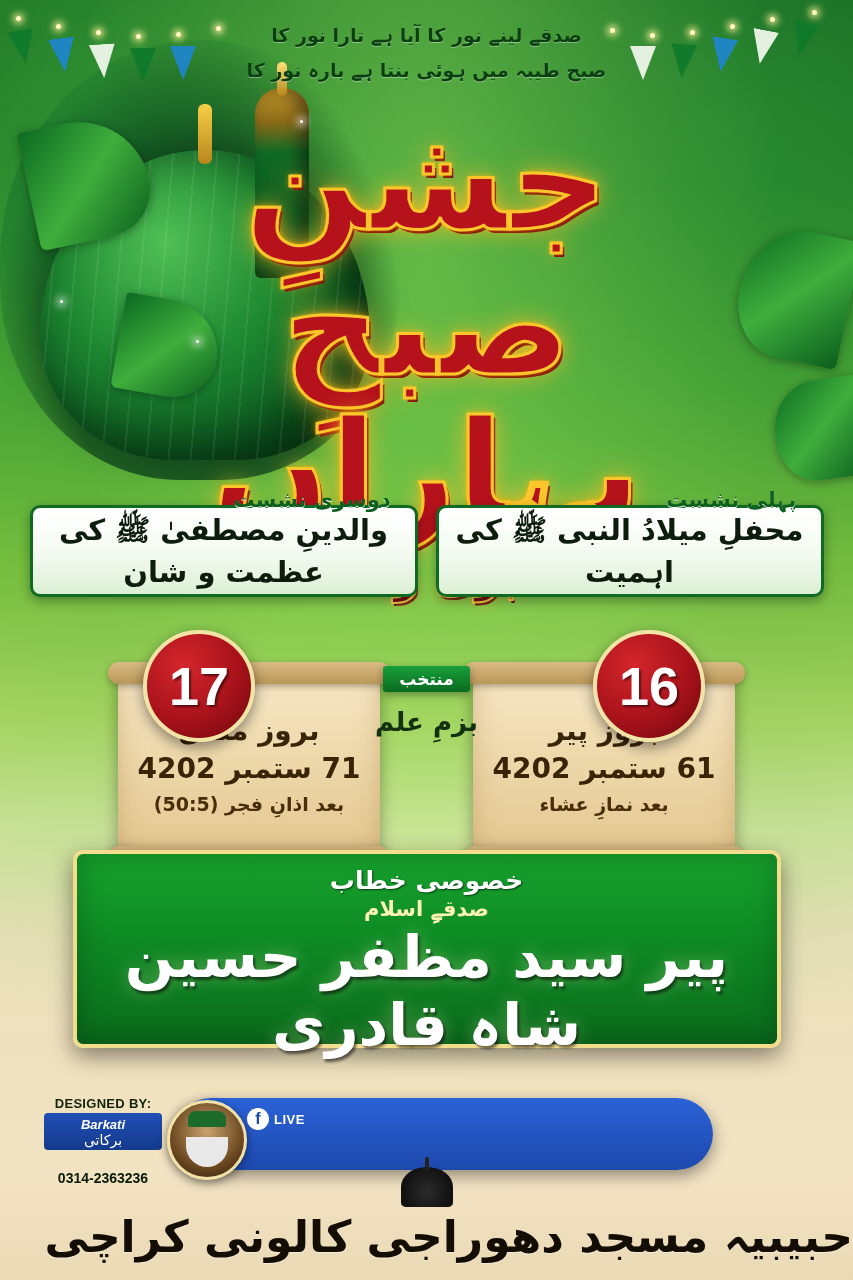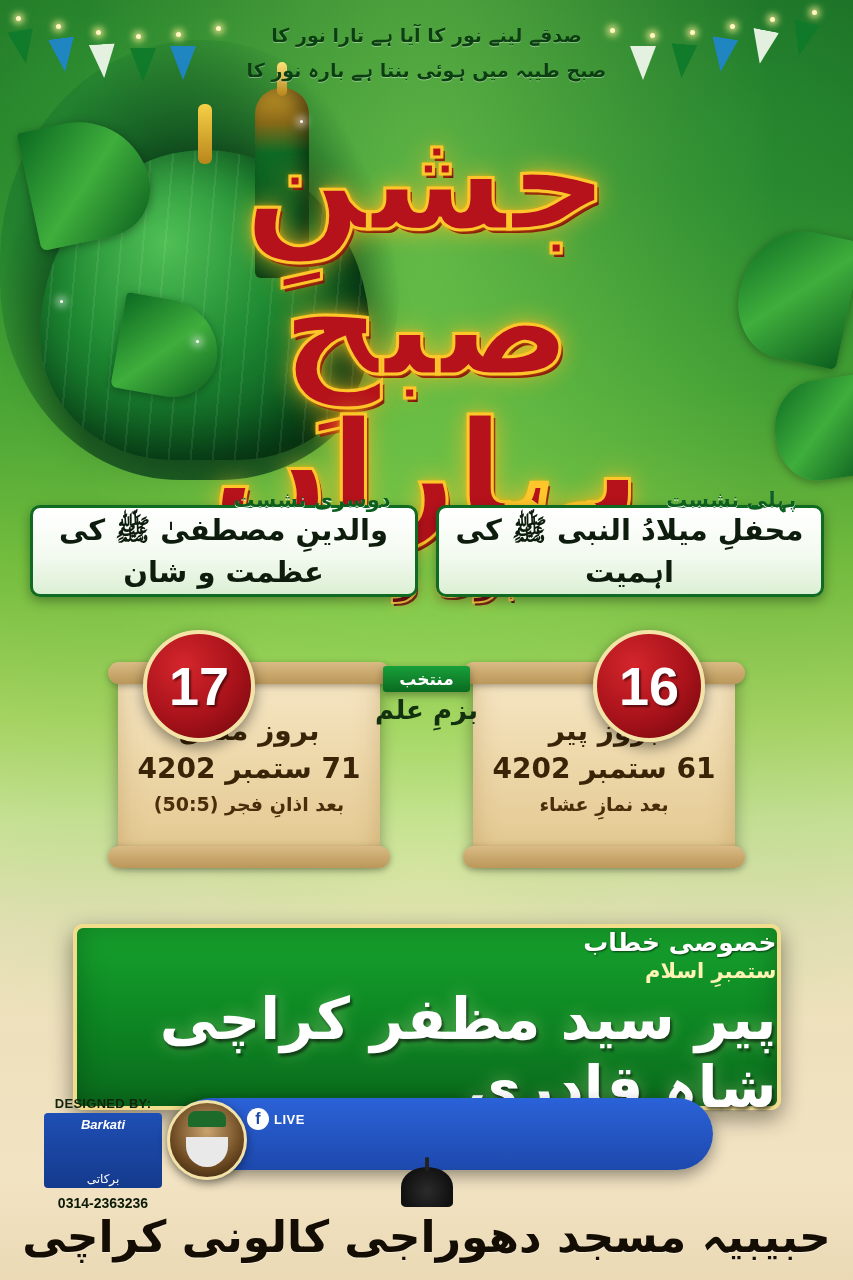--- a/index.html
+++ b/index.html
@@ -289,36 +289,38 @@
     font-size: 17px;
     font-weight: bold;
     padding: 3px 16px;
     border-radius: 3px;
     box-shadow: 0 3px 8px rgba(0,0,0,0.35);
   }
   .center-tag .ct-line {
     font-size: 26px;
     font-weight: bold;
     line-height: 1.4;
+    margin-top: 12px;
     color: #13300f;
   }
 
   
   .speaker-box {
     position: absolute;
     left: 50%;
     transform: translateX(-50%);
-    top: 924px;
+    top: 850px;
     width: 700px;
     height: 178px;
     background: linear-gradient(180deg, #17a32d 0%, #0e8a24 45%, #0a6b1c 100%);
     border: 4px solid #f2dd8c;
     border-radius: 10px;
     box-shadow: 0 8px 22px rgba(0,0,0,0.45), inset 0 0 30px rgba(0,0,0,0.25);
-    padding-top: 0;
+    text-align: center;
+    padding-top: 12px;
   }
   .speaker-eyebrow {
     font-size: 25px;
     font-weight: bold;
     color: #ffffff;
     text-shadow: 1px 1px 2px rgba(0,0,0,0.6);
   }
   .speaker-title {
     font-size: 21px;
     font-weight: bold;
@@ -352,25 +354,24 @@
     color: #fff;
     border-radius: 4px;
     padding: 4px 2px 2px;
   }
   .designer .dname {
     font-size: 13px;
     font-style: italic;
     font-weight: bold;
   }
   .designer .dar {
-    font-size: 12px;
-    margin-top: 40px;
+    font-size: 14px;
   }
   .designer .dphone {
-    margin-top: 7px;
+    margin-top: 20px;
     font-size: 14px;
     font-weight: bold;
     color: #0b1a06;
   }
 
   
   .livebar {
     position: absolute;
     left: 175px; top: 1098px;
     width: 460px; height: 72px;
@@ -427,21 +428,20 @@
     line-height: 1.12;
     text-shadow: 1px 2px 2px rgba(0,0,0,0.45);
     margin-left: 12px;
     margin-top: 8px;
   }
 
   
   .venue {
     position: absolute;
     left: 0; right: 0; bottom: 16px;
-    text-align: center;
     color: #1b1208;
   }
   .venue-logo {
     width: 52px; height: 40px;
     margin: 0 auto 2px;
     background: radial-gradient(circle at 50% 60%, #2b2b2b 0%, #111 70%);
     border-radius: 50% 50% 10% 10%;
     position: relative;
   }
   .venue-logo::after {
@@ -550,22 +550,22 @@
     <div class="daybadge right">16</div>
 
     <div class="center-tag">
       <div class="flagchip urdu">منتخب</div>
       <div class="ct-line urdu">بزمِ علم</div>
     </div>
   </div>
 
   <div class="speaker-box">
     <div class="speaker-eyebrow urdu">خصوصی خطاب</div>
-    <div class="speaker-title urdu">ستمبرِ اسلام</div>
-    <div class="speaker-name urdu">پیر سید مظفر کراچی شاہ قادری</div>
+    <div class="speaker-title urdu">صدقےِ اسلام</div>
+    <div class="speaker-name urdu">پیر سید مظفر حسین شاہ قادری</div>
   </div>
 
   <div class="designer">
     <div class="dby">DESIGNED BY:</div>
     <div class="dbox">
       <div class="dname">Barkati</div>
       <div class="dar urdu">برکاتی</div>
     </div>
     <div class="dphone">0314-2363236</div>
   </div>

